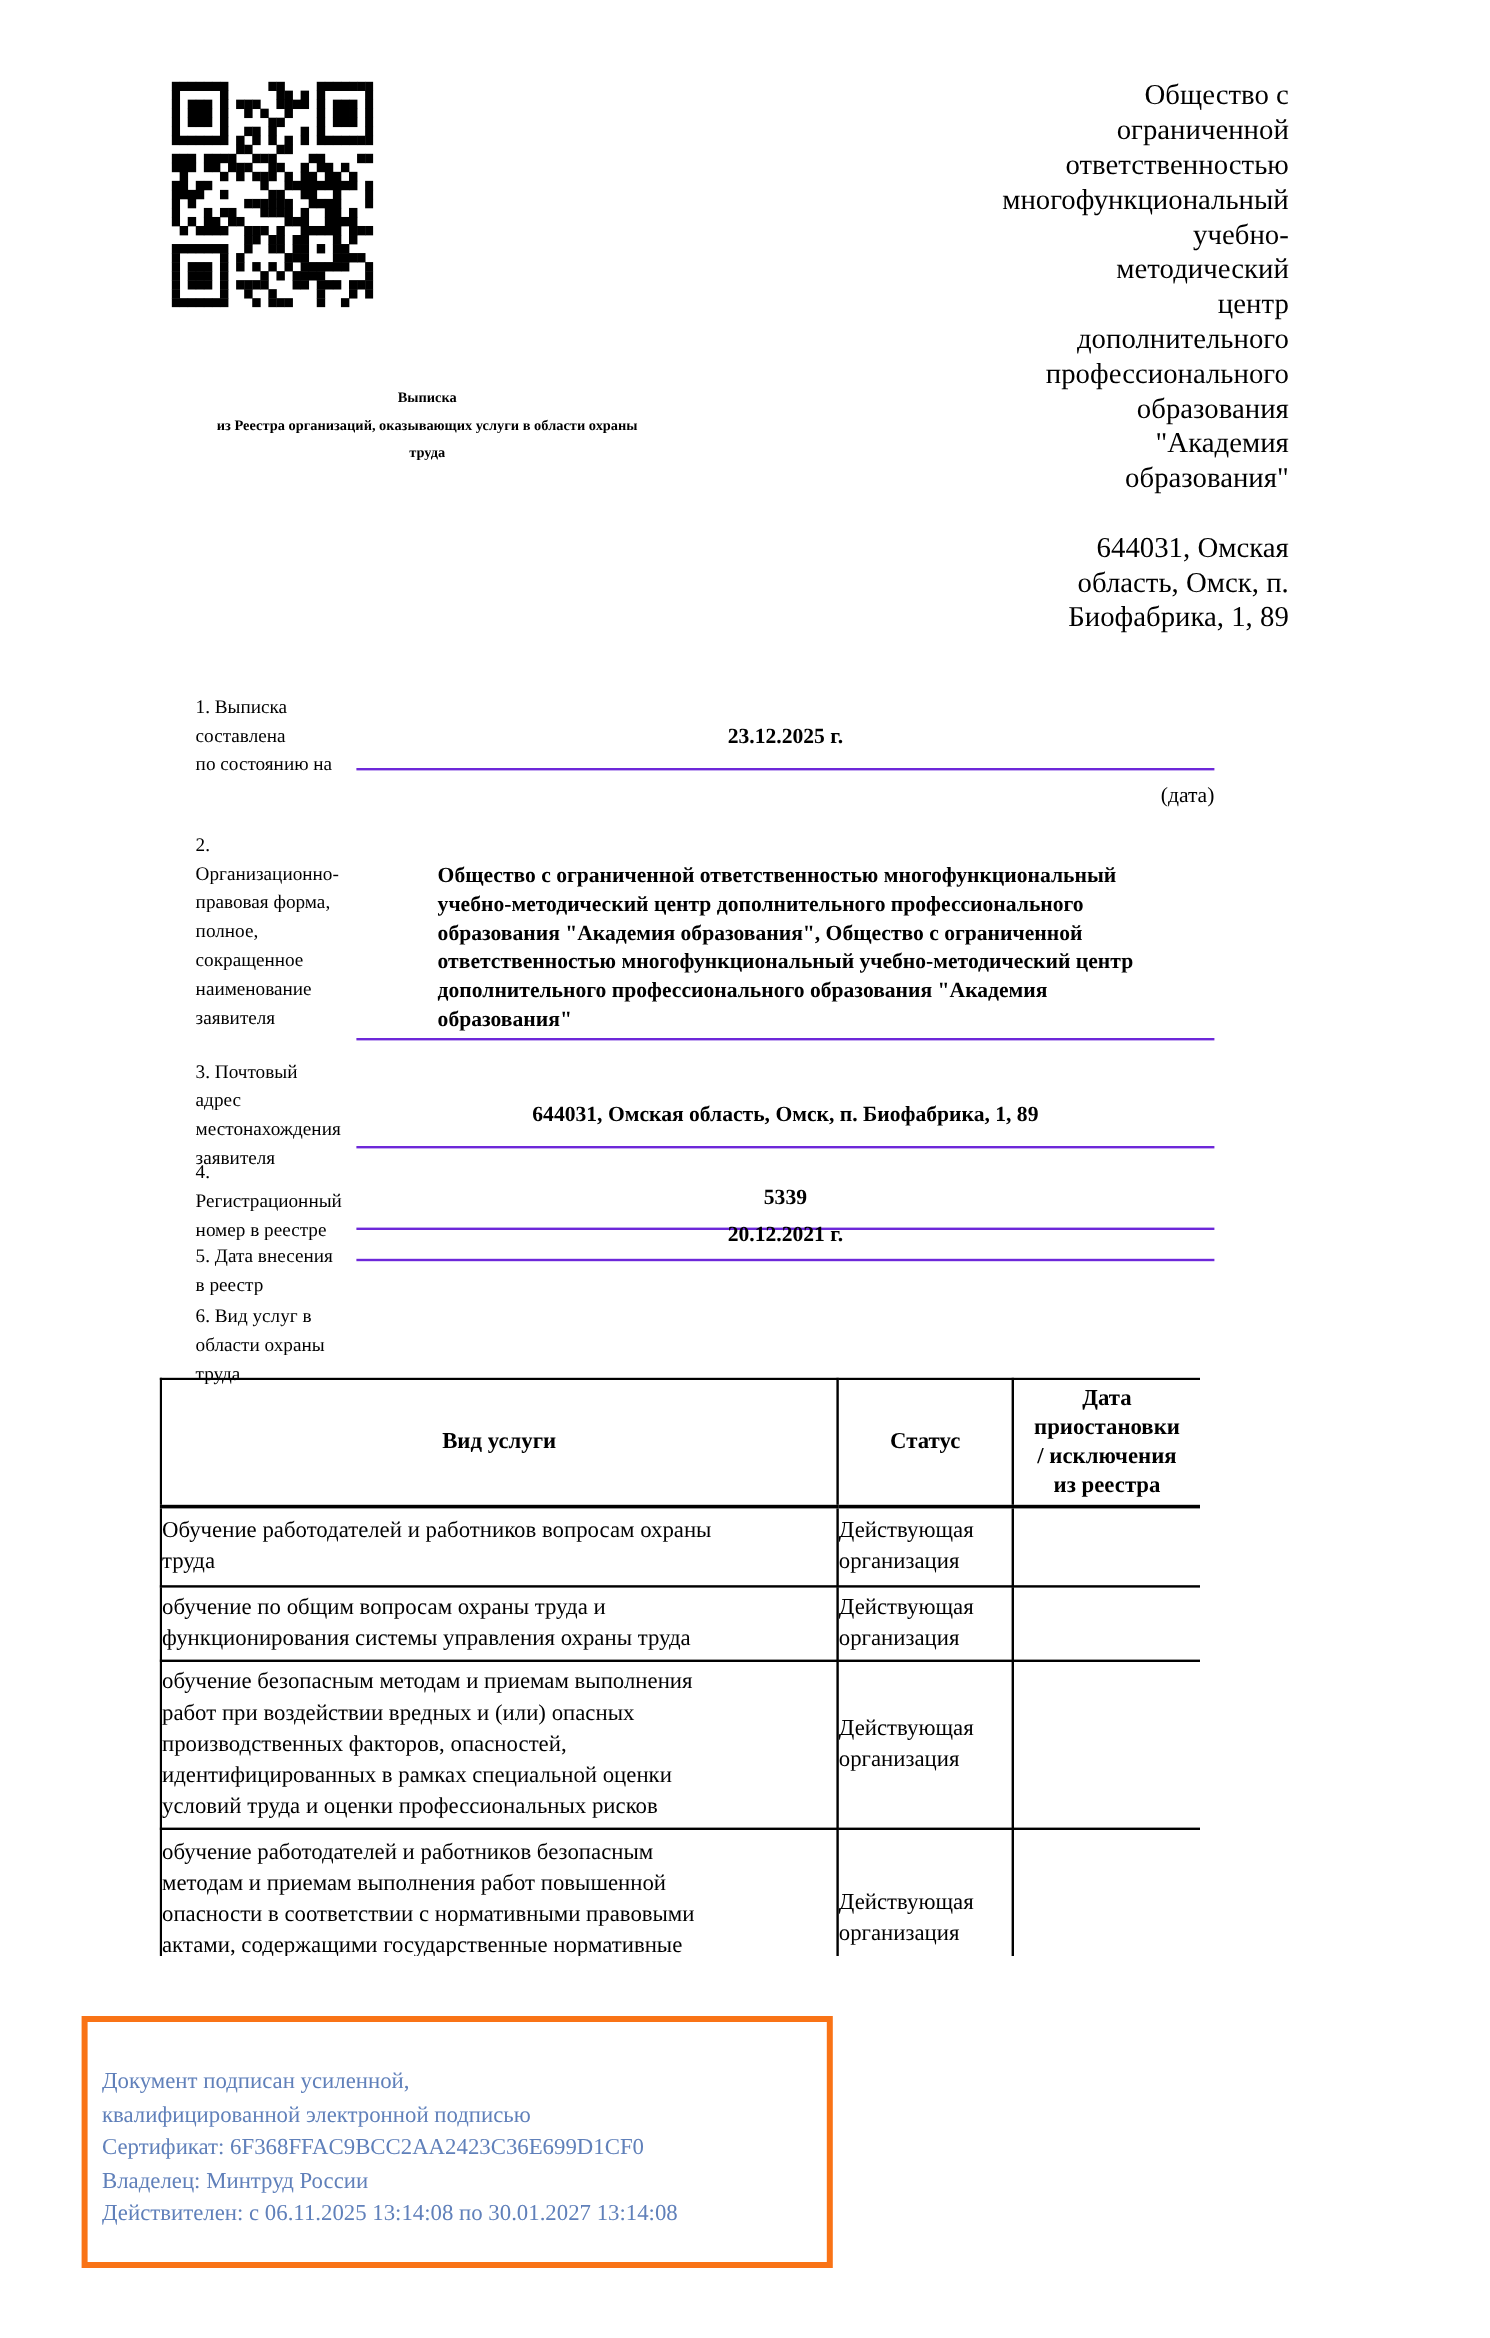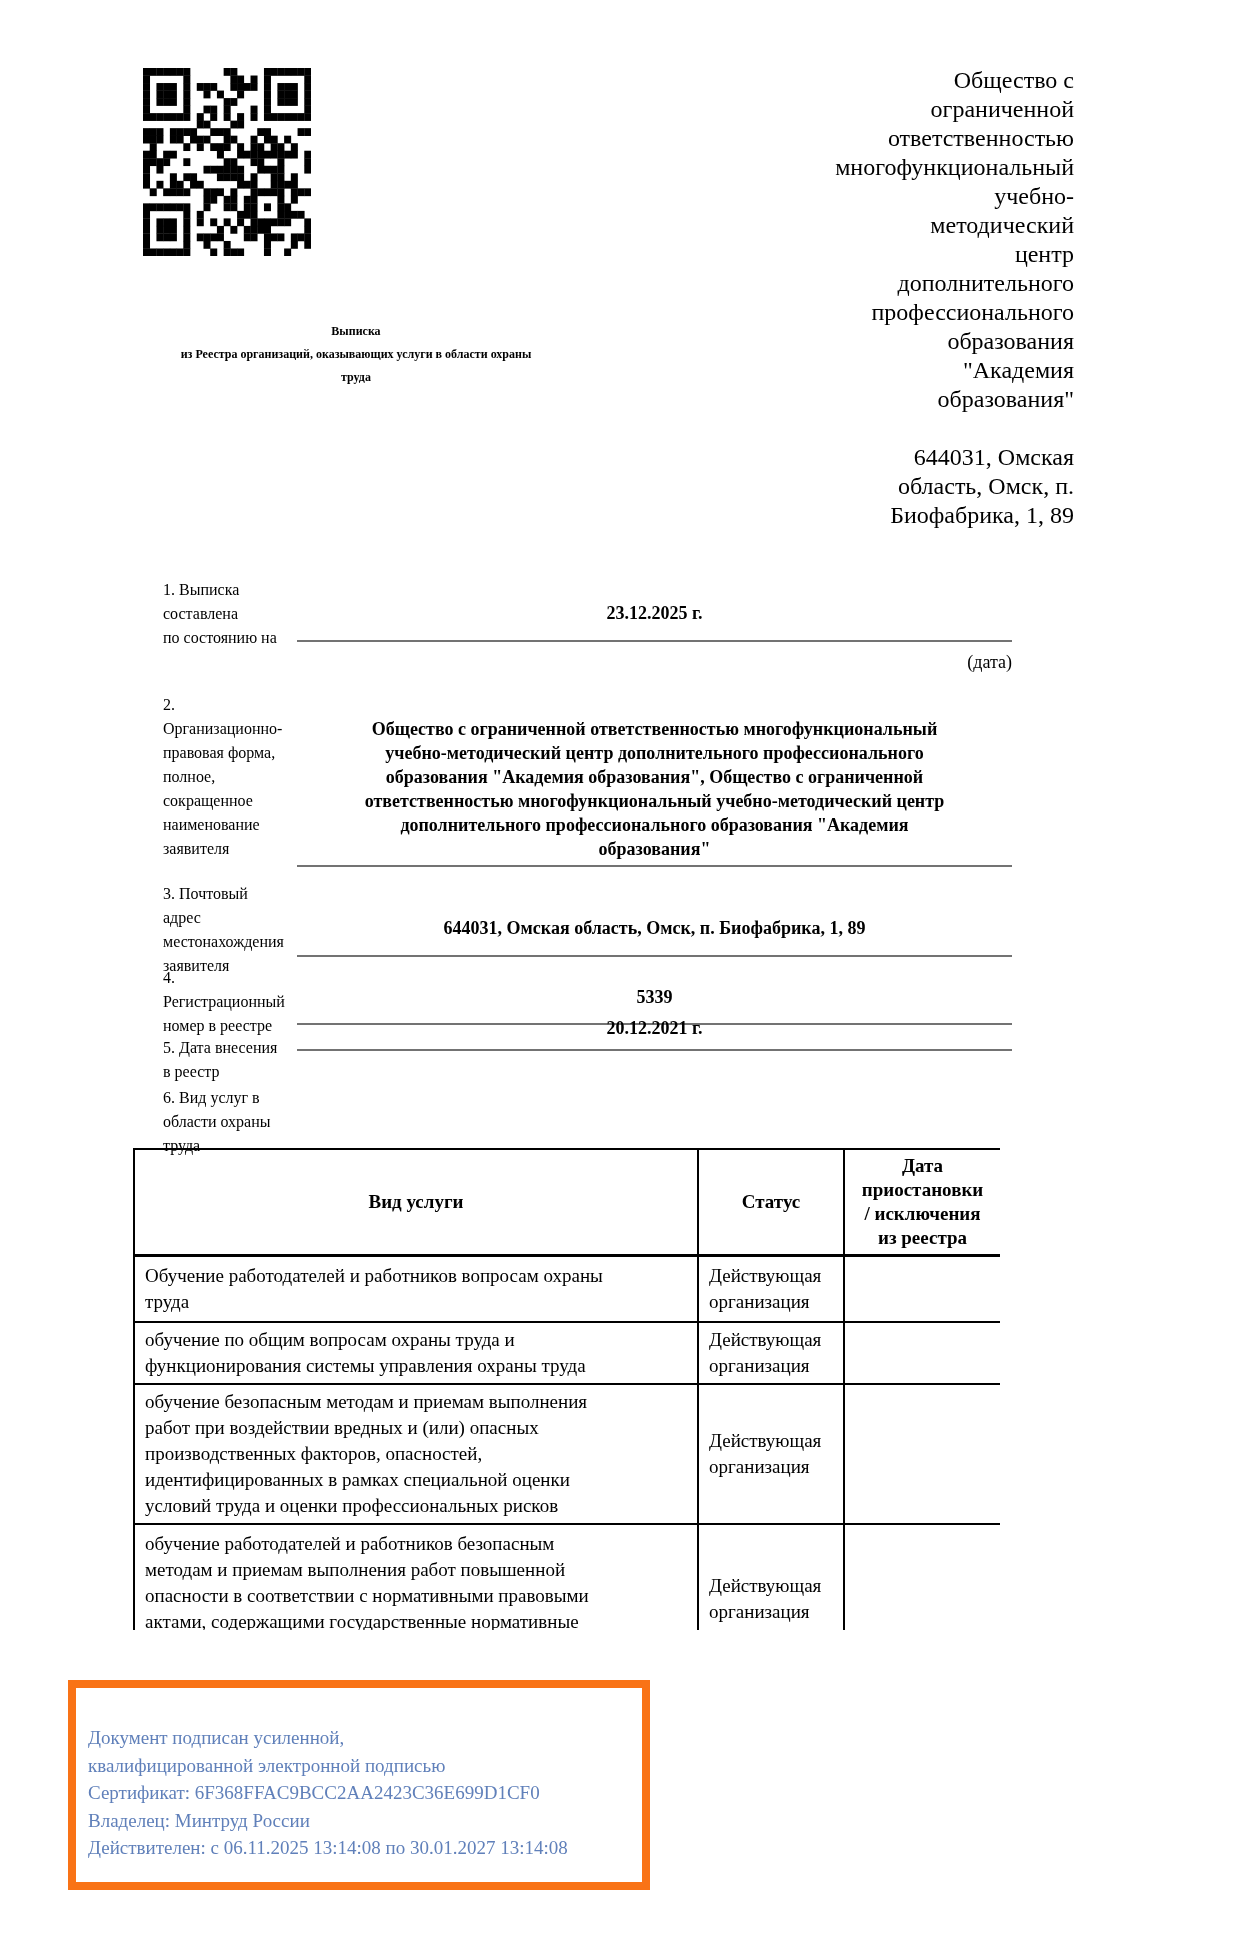--- a/index.html
+++ b/index.html
@@ -21,42 +21,42 @@
   
   .doc-title {
     position:absolute; left:110px; top:320px; width:492px;
     text-align:center; font-weight:bold; font-size:12px; line-height:23px;
   }
 
   
   .flabel { position:absolute; left:163px; width:132px; font-size:16px; line-height:24px; }
   .fvalue {
     position:absolute; left:297px; width:715px;
-    border-bottom:2px solid #737373; box-sizing:border-box;
+    border-bottom:2px solid #6d28d9; box-sizing:border-box;
     display:flex; align-items:center; justify-content:center;
-    text-align:center; font-weight:bold; font-size:18px; line-height:24px;
+    font-weight:bold; font-size:18px; line-height:24px;
   }
   .fnote { position:absolute; left:297px; width:715px; text-align:right; font-size:18px; }
 
   
   .tbl-wrap { position:absolute; left:133px; top:1148px; width:867px; height:482px; overflow:hidden; }
   table.services { border-collapse:collapse; table-layout:fixed; width:867px; font-size:19px; line-height:26px; }
   table.services th, table.services td {
-    border:2px solid #000; padding:4px 10px; box-sizing:border-box;
+    border:2px solid #000; padding:4px 0; box-sizing:border-box;
     vertical-align:middle; overflow:hidden;
   }
   table.services th { font-weight:bold; text-align:center; border-bottom:3px solid #000; }
   th.h-date { font-size:19px; line-height:24px; }
   td.c-service { text-align:left; }
   td.c-status  { text-align:left; padding:4px 8px; }
 
   
   .sig-box {
-    position:absolute; left:68px; top:1680px; width:582px; height:210px;
-    border:8px solid #f97316; box-sizing:border-box;
+    position:absolute; left:68px; top:1680px; width:626px; height:210px;
+    border:5px solid #f97316; box-sizing:border-box;
     padding:36px 12px 0 12px;
   }
   .sig-text { color:#6080ba; font-size:19px; line-height:27.5px; }
 </style>
 </head>
 <body>
 
 <div class="page">
 
   <div class="qr" id="qr"><svg width="168" height="188" xmlns="http://www.w3.org/2000/svg">

